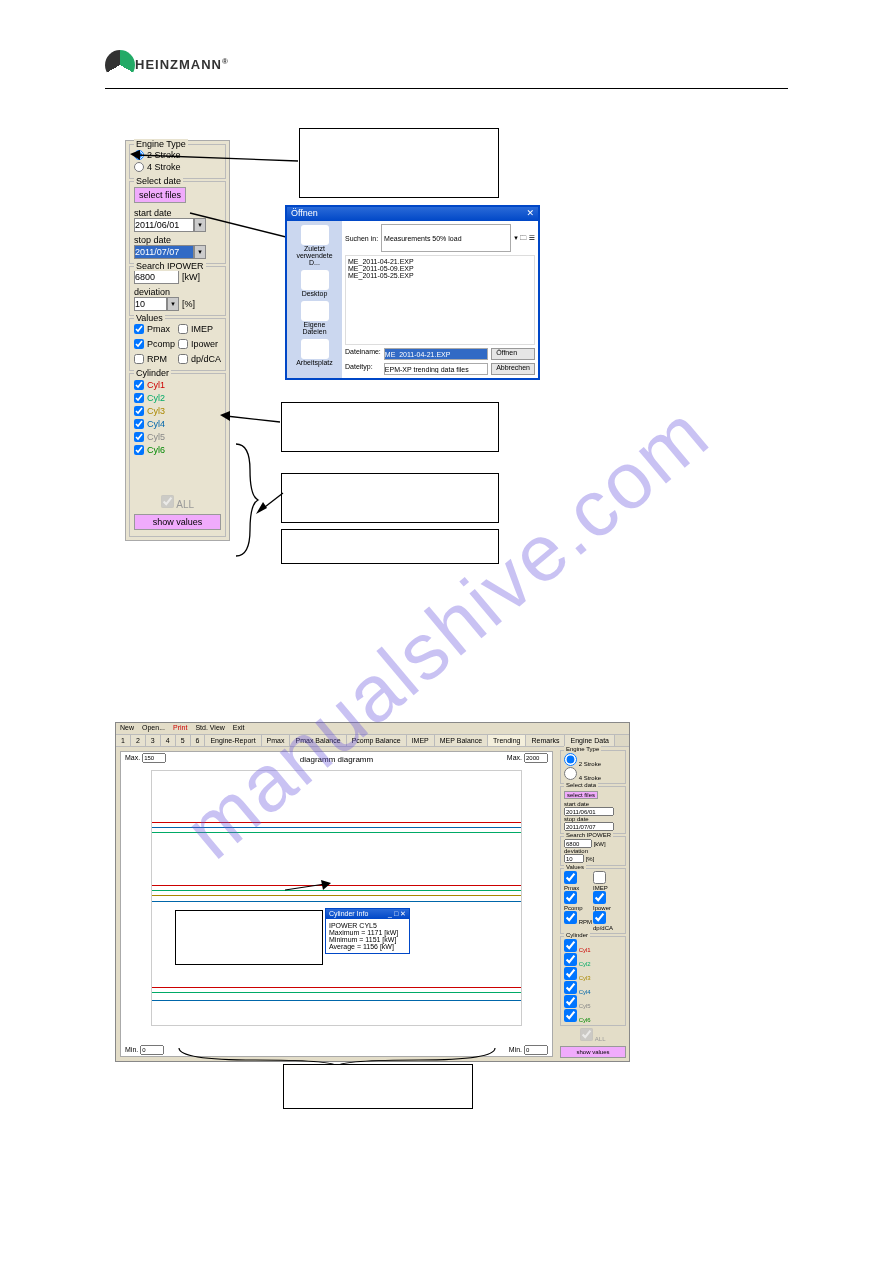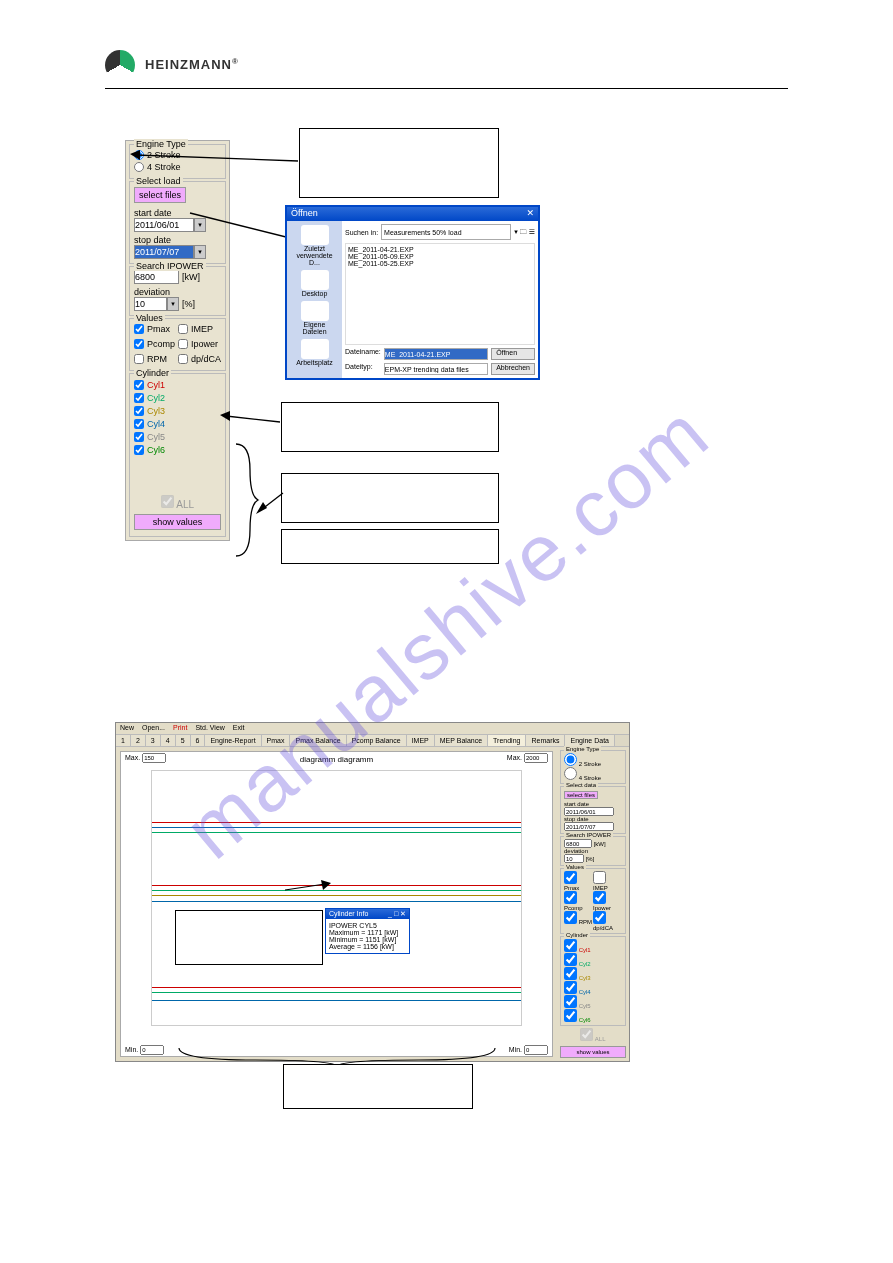--- a/index.html
+++ b/index.html
@@ -1,18 +1,18 @@
 <!DOCTYPE html>
 <html><head>
 <meta charset="utf-8">
 <style>
   * { box-sizing: border-box; margin: 0; padding: 0; }
   body { background: #fff; font-family: Arial, sans-serif; width: 893px; height: 1263px; position: relative; overflow: hidden; }
   .watermark { position: absolute; top: 50%; left: 50%; transform: translate(-50%, -50%) rotate(-40deg); font-size: 80px; color: rgba(100, 80, 220, 0.35); font-weight: normal; z-index: 100; pointer-events: none; white-space: nowrap; letter-spacing: 2px; }
-  .header { position: absolute; top: 50px; left: 105px; right: 105px; display: flex; align-items: center; gap: 10px; border-bottom: 1px solid #000; padding-bottom: 8px; }
+  .header { position: absolute; top: 50px; left: 105px; right: 105px; display: flex; align-items: center; border-bottom: 1px solid #000; padding-bottom: 8px; }
   .logo { width: 30px; height: 30px; border-radius: 50%; background: conic-gradient(#2a6 0 120deg, #fff 120deg 240deg, #333 240deg 360deg); }
   .brand { font-weight: bold; font-size: 13px; letter-spacing: 1px; color: #333; }
   .brand sup { font-size: 8px; }
 
   
   .panel { position: absolute; left: 125px; top: 140px; width: 105px; background: #e8e3d0; border: 1px solid #aaa; font-size: 10px; display: flex; flex-direction: column; gap: 2px; padding: 3px; }
   .group { border: 1px solid #bbb; padding: 3px 4px 4px; position: relative; background: #e8e3d0; }
   .group-title { position: absolute; top: -6px; left: 4px; background: #e8e3d0; padding: 0 2px; font-size: 9px; }
   .radio-row, .check-row { display: flex; align-items: center; gap: 3px; font-size: 9px; margin: 2px 0; }
   .radio-row input, .check-row input { width: 10px; height: 10px; }
@@ -32,21 +32,21 @@
   .arrow { position: absolute; }
 
   
   .filedlg { position: absolute; left: 285px; top: 205px; width: 255px; height: 175px; border: 2px solid #0047c7; background: #86efac; }
   .filedlg .tb { height: 14px; background: linear-gradient(#2a6ad8,#0047c7); color:#fff; font-size:9px; padding: 1px 4px; display:flex; justify-content:space-between;}
   .filedlg .body { background: #fff; height: calc(100% - 14px); display:flex; font-size: 7px; }
   .filedlg .side { width: 55px; background: #cbd7ef; display:flex; flex-direction:column; gap:4px; padding:4px; }
   .filedlg .side .ico { width: 28px; height: 20px; background:#fff; border-radius:3px; margin: 0 auto; }
   .filedlg .main { flex:1; padding:3px; display:flex; flex-direction:column; }
   .filedlg .bar { display:flex; gap:3px; align-items:center; margin-bottom:3px;}
-  .filedlg .bar input { height:16px; font-size:7px; flex:1; border:1px solid #aaa; background:#fff; padding:0 2px;}
+  .filedlg .bar input { height:28px; font-size:7px; flex:1; border:1px solid #aaa; background:#fff; padding:0 2px;}
   .filedlg .list { flex:1; border:1px solid #ddd; overflow:hidden; padding:2px; }
   .filedlg .list div { font-size:7px; }
   .filedlg .foot { display:grid; grid-template-columns: auto 1fr auto; gap:3px; margin-top:3px; }
   .filedlg .foot input { height:12px; font-size:7px; border:1px solid #aaa;}
   .filedlg .foot .b { background:#e6e6e6; border:1px solid #999; font-size:7px; padding:0 4px;}
 
   
   .trend-app { position: absolute; left: 115px; top: 722px; width: 515px; height: 340px; background: #e3ddc8; border: 1px solid #888; font-size: 7px; }
   .trend-app .toolbar { height: 12px; display:flex; gap:8px; padding: 1px 4px; border-bottom:1px solid #bbb; }
   .trend-app .tabrow { height: 12px; display:flex; border-bottom:1px solid #bbb; background:#ddd8c5;}
@@ -81,21 +81,21 @@
     <label class="radio-row">
         <input type="radio" checked="" style="">
         <span>2 Stroke</span>
       </label>
     <label class="radio-row">
         <input type="radio" style="">
         <span>4 Stroke</span>
       </label>
   </div>
   <div class="group">
-    <div class="group-title">Select load</div>
+    <div class="group-title">Select date</div>
     <div class="btn">select files</div>
     <div class="label-sm">start date</div>
     <div class="combo">
         <input value="2011/06/01" style="">
         <div class="dd">▾</div>
       </div>
     <div class="label-sm">stop date</div>
     <div class="combo">
         <input style="background: rgb(49, 106, 197); color: rgb(255, 255, 255);" value="2011/07/07">
         <div class="dd">▾</div>

